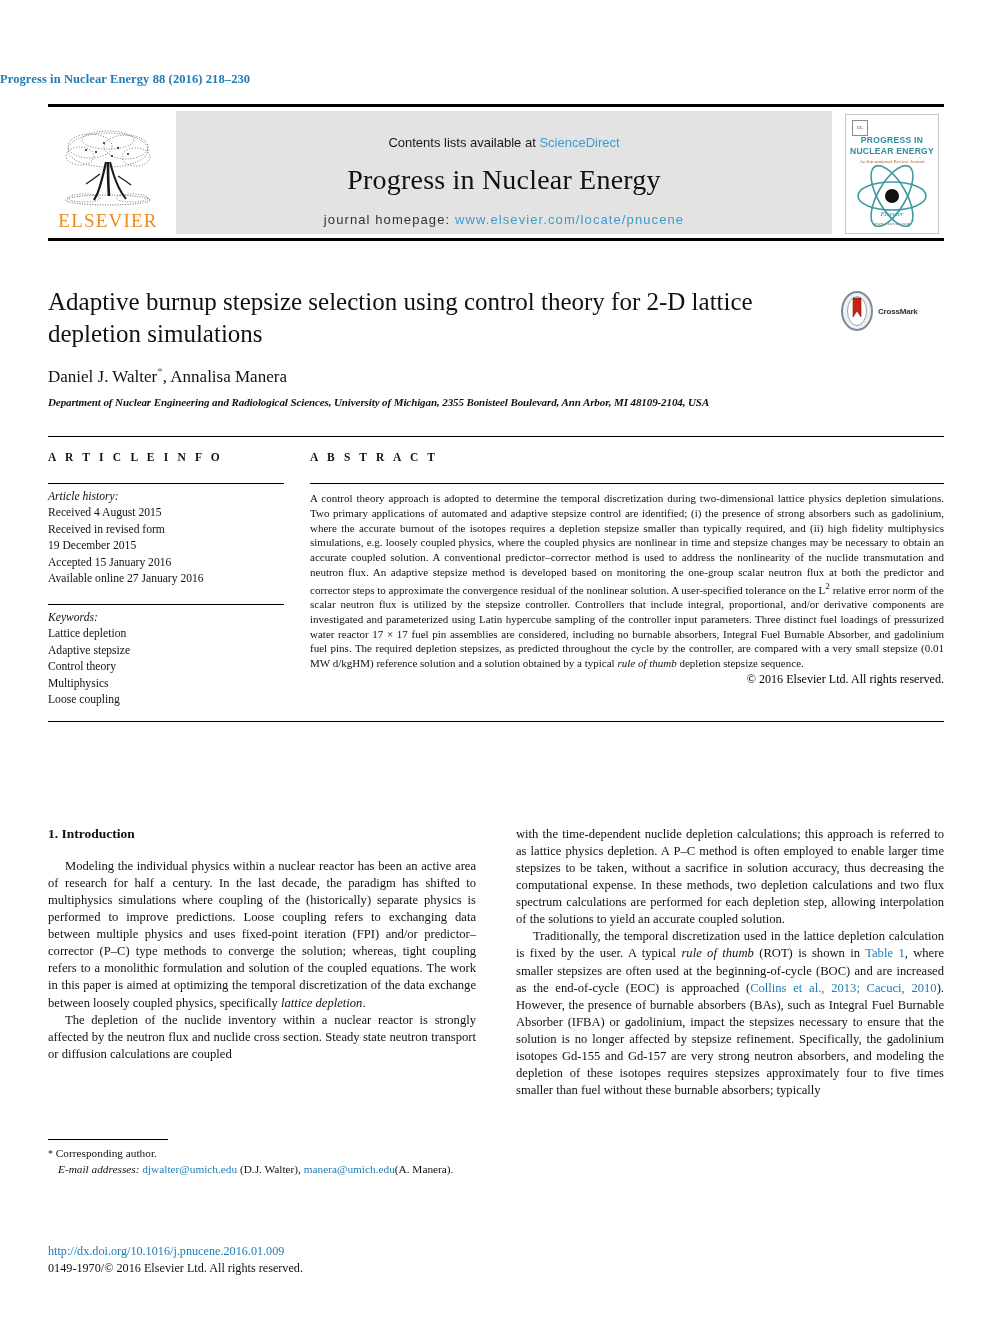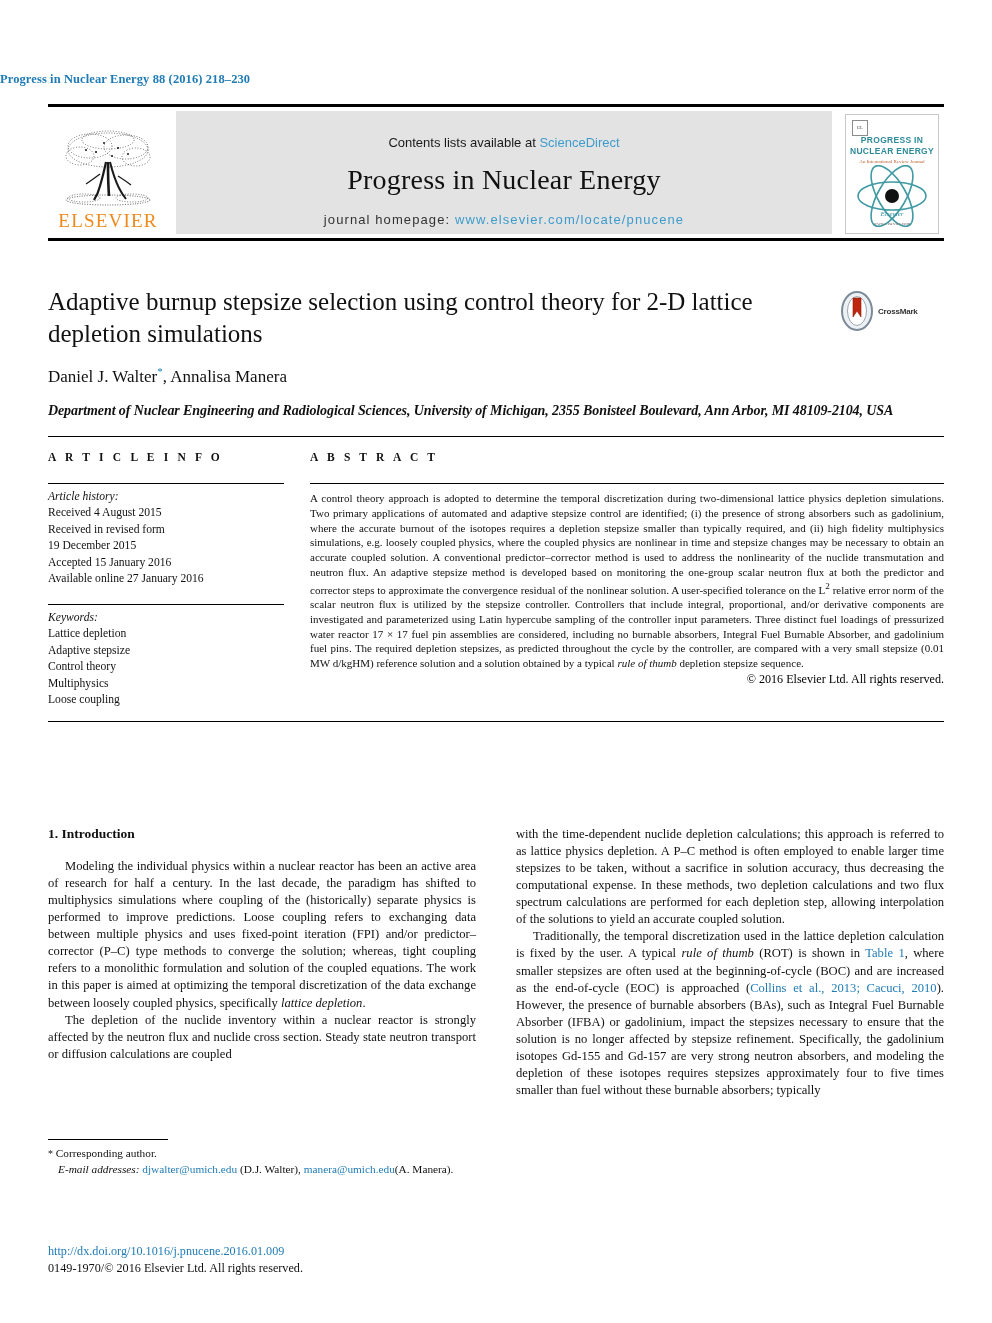--- a/index.html
+++ b/index.html
@@ -214,23 +214,23 @@
     margin-top: 16px;
   }
   .authors sup {
     color: #1f7bb6;
     font-size: 11px;
   }
   .affiliation {
     font-family: "Liberation Serif", serif;
     font-style: italic;
     font-weight: bold;
-    font-size: 14px;
-    color: #111;
-    margin-top: 16px;
+    font-size: 11px;
+    color: #111;
+    margin-top: 9px;
     letter-spacing: -0.1px;
   }
 
   
   .info-abstract {
     position: absolute;
     top: 436px;
     left: 48px;
     width: 896px;
     border-top: 1px solid #000;

